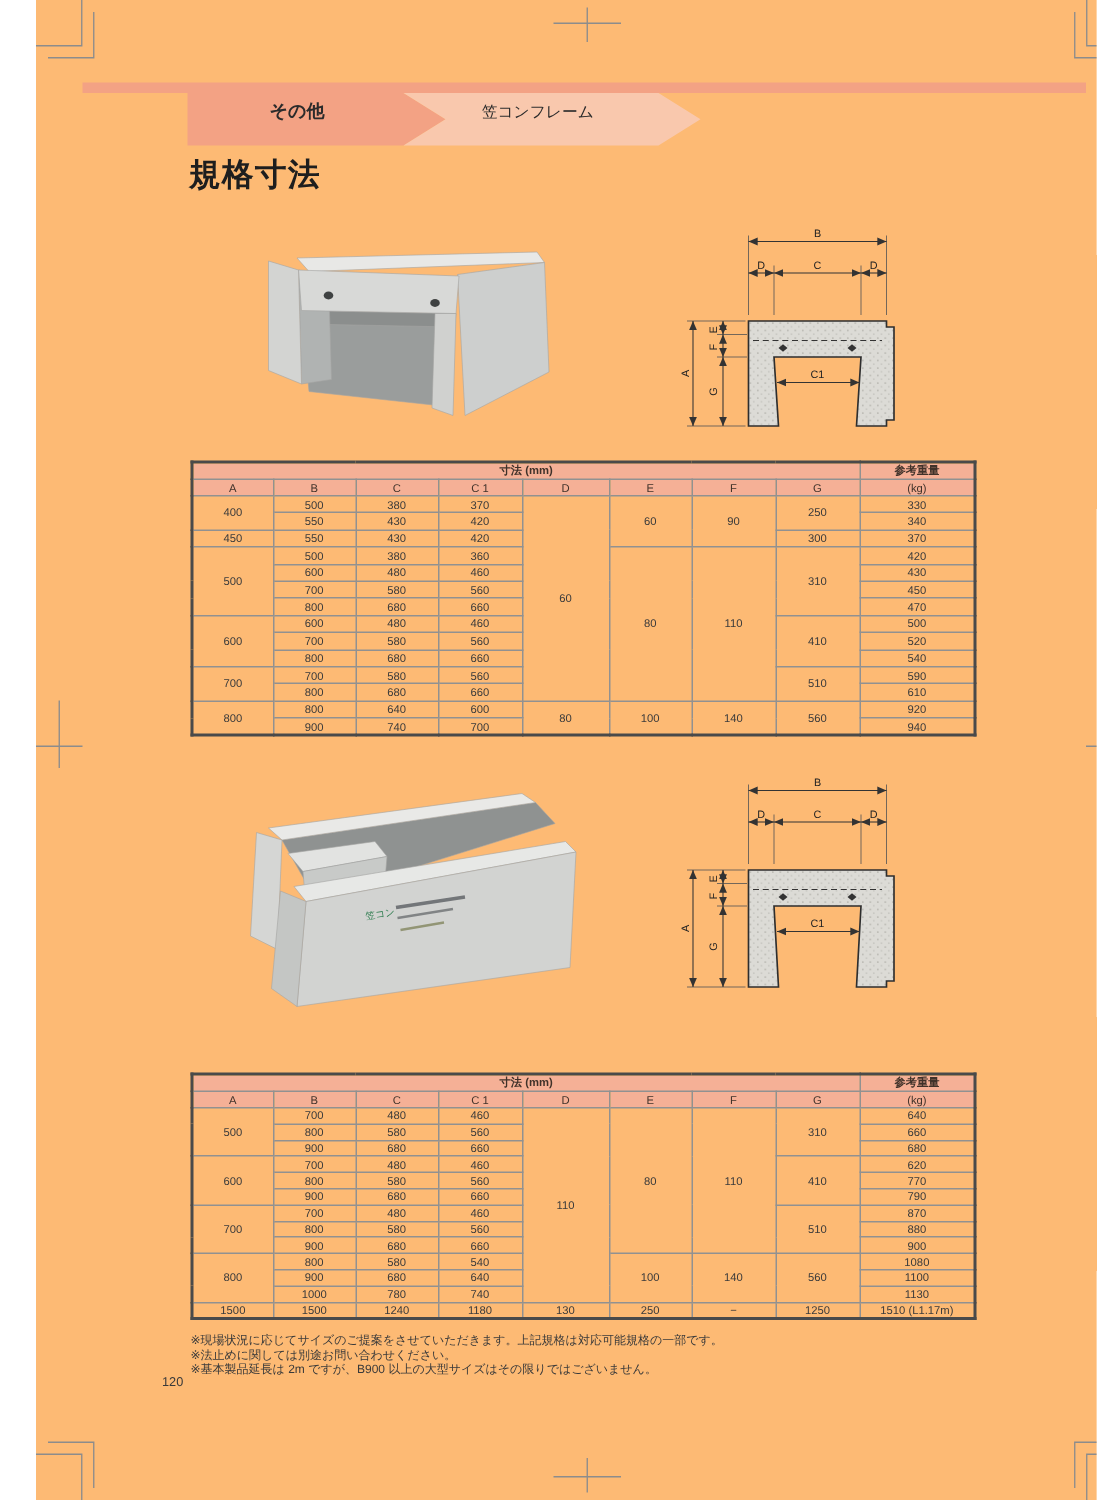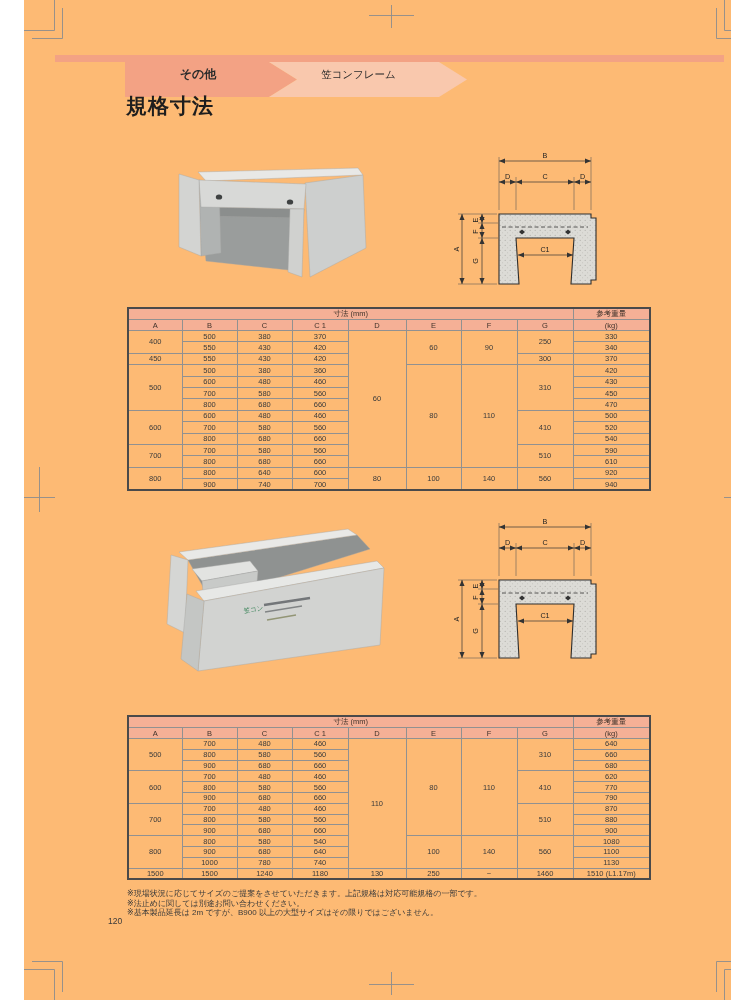--- a/index.html
+++ b/index.html
@@ -2,28 +2,28 @@
 <html><head>
 <meta charset="utf-8">
 <style>
   html,body{margin:0;padding:0;background:#fff;}
   .page{position:relative;width:731px;height:1000px;background:#fdba74;overflow:hidden;
         font-family:"Liberation Sans","DejaVu Sans",sans-serif;color:#3a3a3a;margin-left:24px;}
   .abs{position:absolute;}
   
   .crumb1{left:104px;top:66px;width:140px;text-align:center;font-size:12px;font-weight:bold;color:#2b2b2b;}
   .crumb2{left:252px;top:68px;width:165px;text-align:center;font-size:10.5px;color:#2b2b2b;}
-  .page-title{left:102px;top:92px;font-size:21px;font-weight:bold;color:#1e1e1e;letter-spacing:1px;}
+  .page-title{left:102px;top:102px;font-size:21px;font-weight:bold;color:#1e1e1e;letter-spacing:1px;}
   
   table.spec{border-collapse:collapse;table-layout:fixed;font-size:7.5px;color:#3b3b3b;
              border:2px solid #4a4a4a;}
   table.spec th,table.spec td{border:1px solid #919191;text-align:center;vertical-align:middle;
              padding:0;overflow:hidden;white-space:nowrap;font-weight:normal;}
   table.spec thead th{background:#f5b096;color:#40322a;}
-  table.spec thead th.grp{font-weight:normal;}
+  table.spec thead th.grp{font-weight:bold;}
   #table1{left:103px;top:307px;}
   #table2{left:103px;top:715px;}
   .notes{left:103px;top:889px;font-size:8px;line-height:9.6px;color:#3a3a3a;}
   .pagenum{left:84px;top:916px;font-size:8.5px;color:#3a3a3a;}
   .section-svg{width:200px;height:160px;}
   #diag1{left:430px;top:144px;}
   #diag2{left:430px;top:510px;}
   #photo1{left:138px;top:156px;}
   #photo2{left:128px;top:521px;}
   svg{display:block;}
@@ -429,21 +429,21 @@
           <td>1130</td>
         </tr>
         <tr style="height: 10.8px;">
           <td>1500</td>
           <td>1500</td>
           <td>1240</td>
           <td>1180</td>
           <td>130</td>
           <td>250</td>
           <td>−</td>
-          <td>1460</td>
+          <td>1250</td>
           <td>1510 (L1.17m)</td>
         </tr>
       </tbody>
     </table>
 
   <div class="abs notes">
     <div>※現場状況に応じてサイズのご提案をさせていただきます。上記規格は対応可能規格の一部です。</div>
     <div>※法止めに関しては別途お問い合わせください。</div>
     <div>※基本製品延長は 2m ですが、B900 以上の大型サイズはその限りではございません。</div>
   </div>

